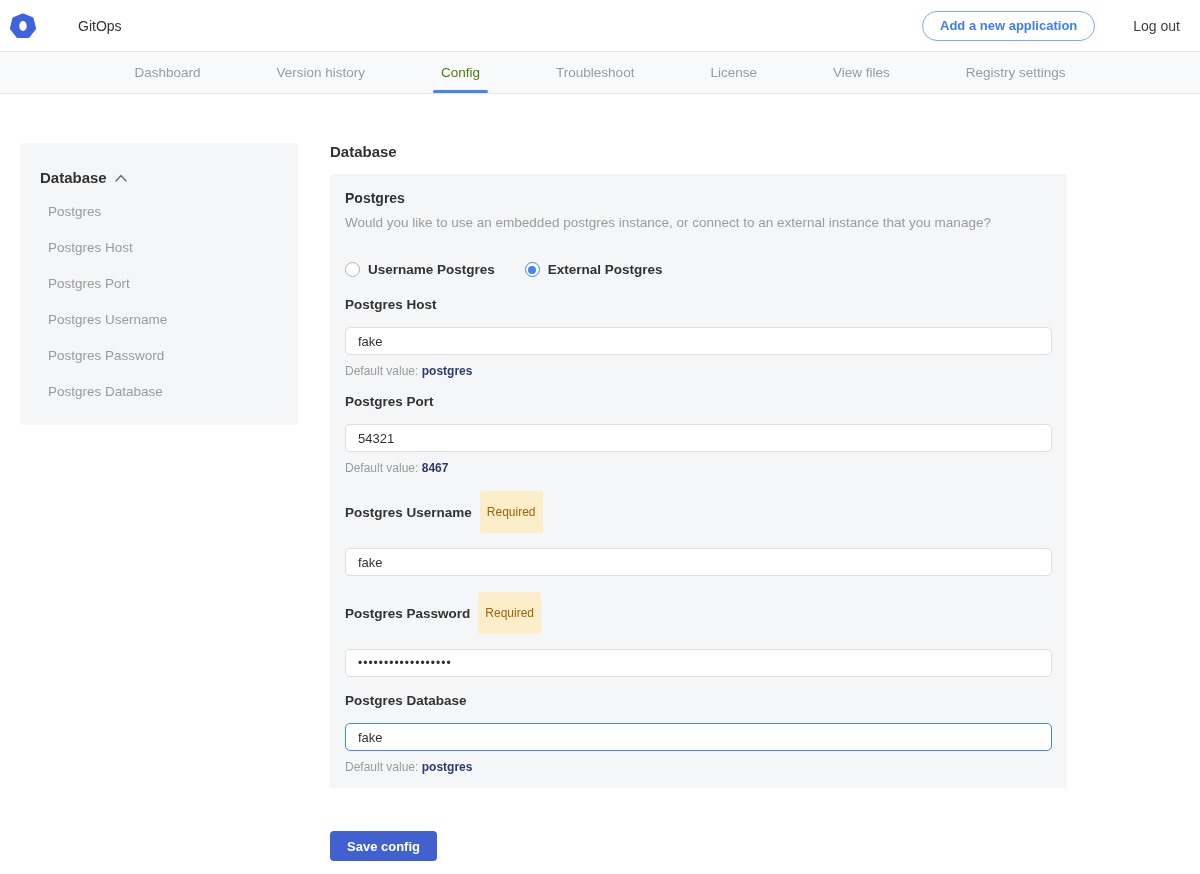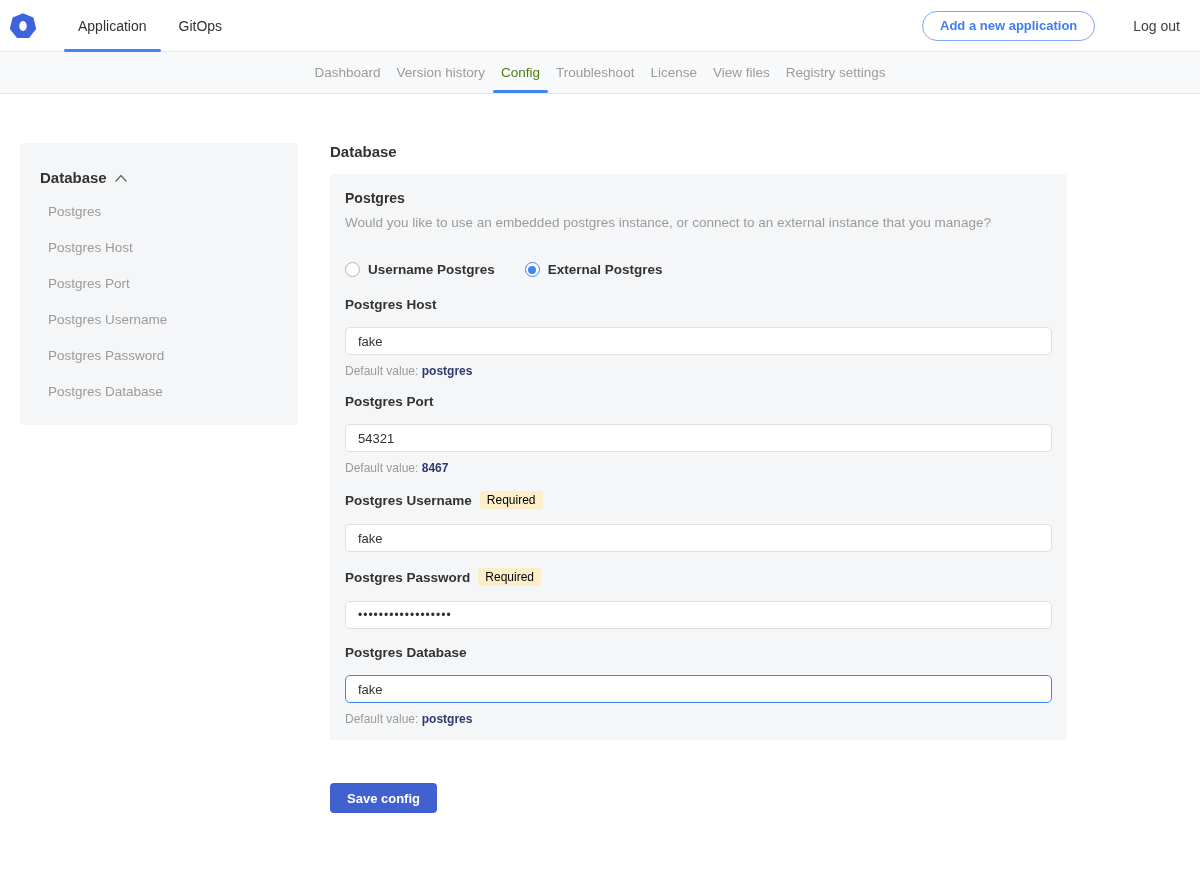--- a/index.html
+++ b/index.html
@@ -12,21 +12,21 @@
   .top-tabs { display:flex; height:52px; }
   .top-tab { display:flex; align-items:center; padding:0 16px; font-size:14px; color:#323232; position:relative; cursor:pointer; }
   .top-tab.active { font-weight:500; }
   .top-tab.active::after { content:""; position:absolute; left:2px; right:2px; bottom:0; height:3px; background:#4285f4; border-radius:2px; }
   .top-right { margin-left:auto; display:flex; align-items:center; gap:38px; }
   .pill-btn { height:30px; padding:0 17px; border:1px solid #7da7f9; border-radius:16px; background:#fff;
               color:#3f7df6; font-size:13px; font-weight:700; font-family:inherit; cursor:pointer; display:flex; align-items:center; }
   .logout { font-size:14px; color:#3f3f3f; cursor:pointer; }
 
   
-  .subnav { height:42px; background:#f8f9fb; border-bottom:1px solid #e5e5e5; display:flex; justify-content:center; }
+  .subnav { height:42px; background:#f8f9fb; border-bottom:1px solid #e5e5e5; display:flex; justify-content:center; gap:60px; }
   .sub-tab { display:flex; align-items:center; padding:0 8px; font-size:13.5px; color:#9b9b9b; position:relative; cursor:pointer; }
   .sub-tab.active { color:#4d7c0f; }
   .sub-tab.active::after { content:""; position:absolute; left:0; right:0; bottom:0; height:3px; background:#4285f4; border-radius:2px; }
 
   
   .content { display:flex; padding:49px 20px 0 20px; align-items:flex-start; }
 
   .sidebar { width:278px; background:#f5f6f8; border-radius:4px; padding:26px 20px 24px 20px; flex:0 0 auto; }
   .sidebar-heading { font-size:15px; font-weight:700; color:#323232; display:flex; align-items:center; gap:8px; cursor:pointer; margin-bottom:18px; }
   .chev { width:12px; height:8px; }
@@ -42,43 +42,40 @@
   .radio-row { display:flex; gap:30px; margin-bottom:20px; }
   .radio-opt { display:flex; align-items:center; gap:8px; cursor:pointer; }
   .radio-circle { width:15px; height:15px; border-radius:50%; border:1.5px solid #b5b5b5; background:#fff; flex:0 0 auto; }
   .radio-circle.checked { border:1.5px solid #4285f4; display:flex; align-items:center; justify-content:center; }
   .radio-circle.checked::after { content:""; width:8px; height:8px; border-radius:50%; background:#4285f4; }
   .radio-label { font-size:13.5px; font-weight:700; color:#323232; }
 
   .field { margin-bottom:16px; }
   .field-label-row { display:flex; align-items:center; gap:8px; margin-bottom:15px; }
   .field-label { font-size:13.5px; font-weight:700; color:#323232; }
-  .req-badge { font-size:12px; color:#000000; background:#fbeec9; padding:2px 7px; border-radius:3px; }
+  .req-badge { font-size:12px; color:#a16207; background:#fbeec9; padding:14px 7px; border-radius:3px; }
   .text-input { width:100%; height:28px; border:1px solid #dfdfdf; border-radius:5px; background:#fff;
                 padding:0 12px; font-size:13px; color:#323232; font-family:inherit; outline:none; }
   .text-input.focused { border:1.5px solid #4285f4; }
   .text-input.masked { font-size:12px; letter-spacing:1px; }
   .default-line { font-size:12px; color:#9b9b9b; margin-top:9px; }
   .default-line b { color:#2e3a6e; font-weight:700; }
 
   .save-btn { margin-top:43px; height:30px; padding:0 17px; background:#4161d1; color:#fff; border:none;
               border-radius:4px; font-size:13px; font-weight:700; font-family:inherit; cursor:pointer; }
 </style>
 </head>
 <body>
 
 <div class="topbar">
   <svg class="logo" viewBox="0 0 32 32">
     <polygon points="16,2.5 27.2,7.2 30.1,19.0 22.3,28.8 9.7,28.8 1.9,19.0 4.8,7.2" fill="#3d63dd" stroke="#3d63dd" stroke-width="4" stroke-linejoin="round"></polygon>
     <ellipse cx="16" cy="16" rx="4.6" ry="6.2" fill="#ffffff"></ellipse>
   </svg>
   <div class="top-tabs">
-    <div class="top-tab active">
-      <span>Application</span>
-    </div>
     <div class="top-tab">
       <span>GitOps</span>
     </div>
   </div>
   <div class="top-right">
     <button class="pill-btn">Add a new application</button>
     <span class="logout">Log out</span>
   </div>
 </div>
 

